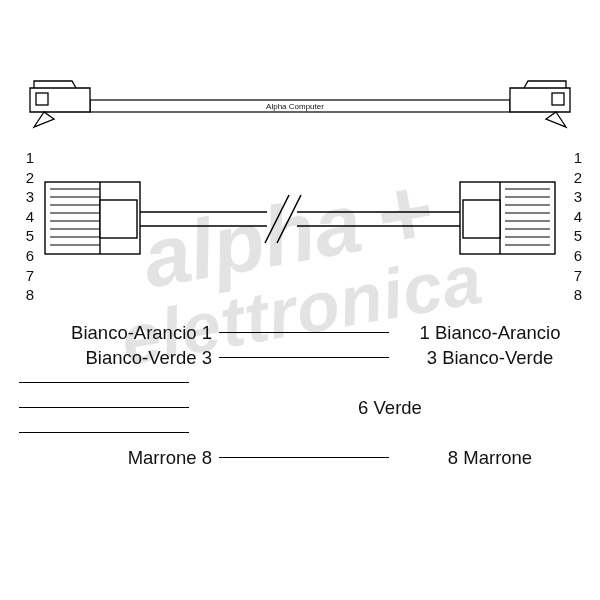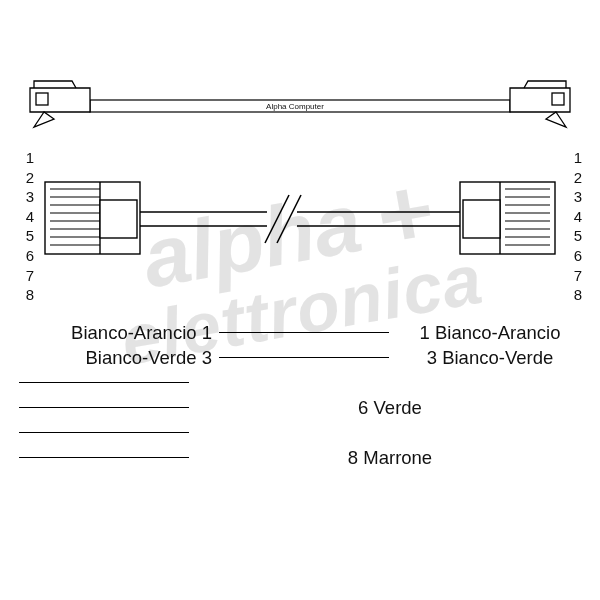--- a/index.html
+++ b/index.html
@@ -150,17 +150,18 @@
   <div class="wrow">
     <div class="wline"></div>
     <div class="wright"><span>6</span> <span>Verde</span></div>
   </div>
 
   <div class="wrow">
     <div class="wline"></div>
   </div>
 
   <div class="wrow">
+    <div class="wleft"><span>Marrone</span> <span>8</span></div>
     <div class="wline"></div>
     <div class="wright"><span>8</span> <span>Marrone</span></div>
   </div>
 
 </div>
 
 </body></html>

